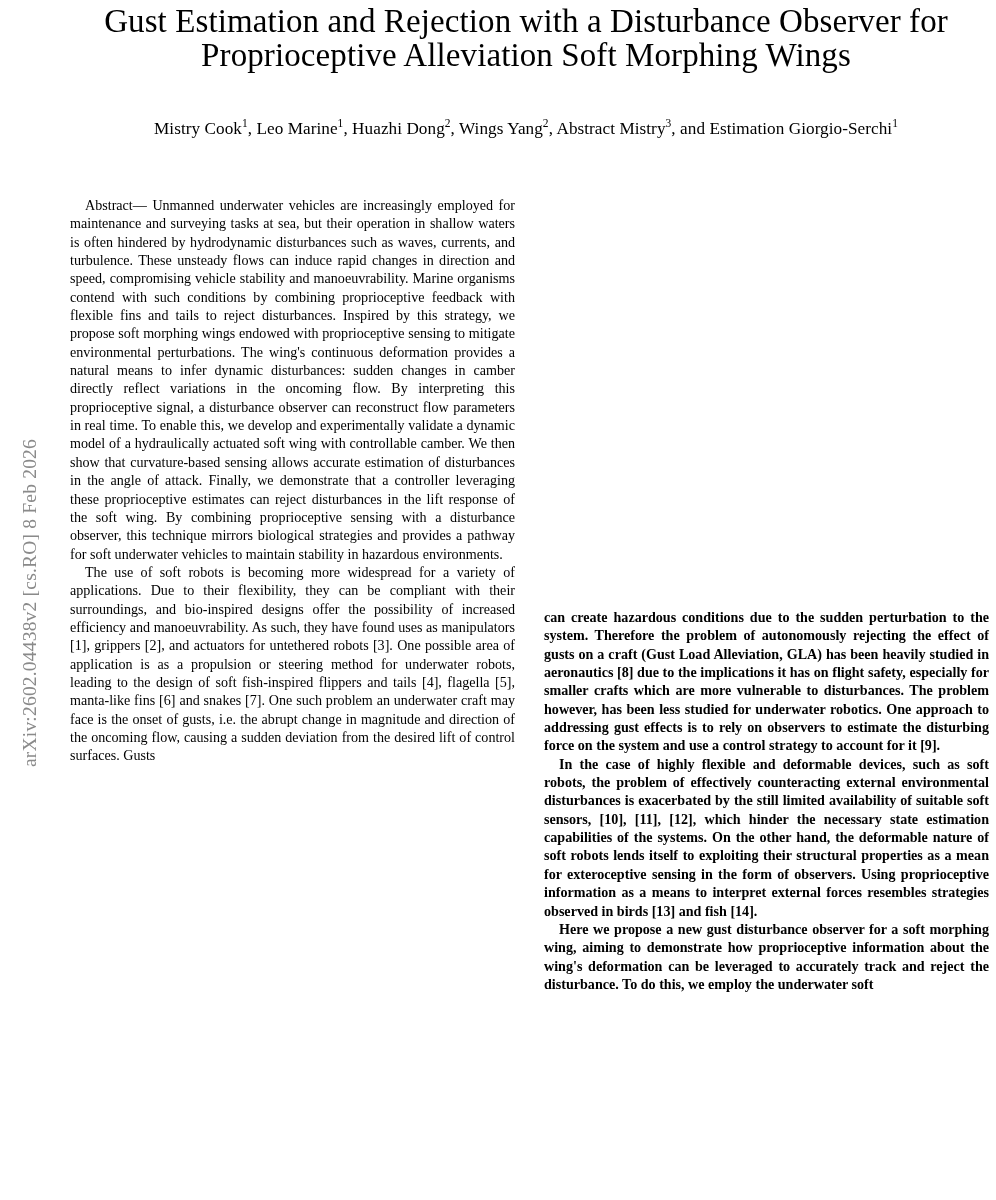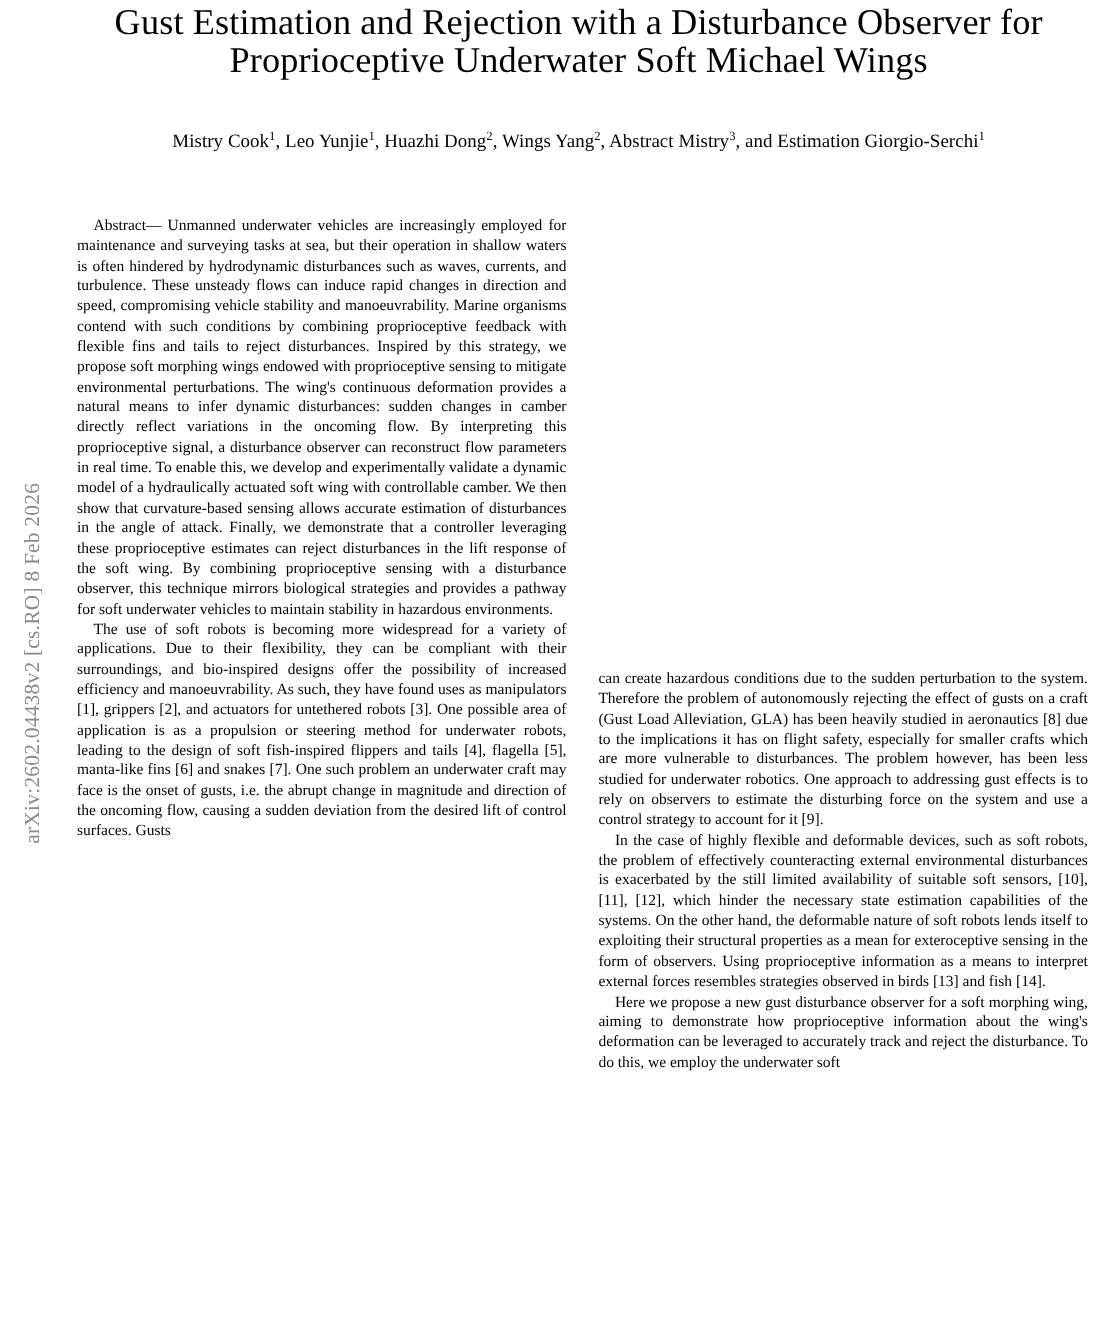--- a/index.html
+++ b/index.html
@@ -114,40 +114,40 @@
 
 <div id="arxiv-stamp">
   <div class="stamp-text">arXiv:2602.04438v2  [cs.RO]  8 Feb 2026</div>
 </div>
 
 <div id="page">
 
   <div id="title-block">
     <h1 id="paper-title">
       <span class="tline">Gust Estimation and Rejection with a Disturbance Observer for</span>
-      <span class="tline">Proprioceptive Underwater Soft Michael Wings</span>
+      <span class="tline">Proprioceptive Alleviation Soft Morphing Wings</span>
     </h1>
     <div id="authors">
-      <span>Mistry Cook</span><sup>1</sup><span>, </span><span>Leo Yunjie</span><sup>1</sup><span>, </span><span>Huazhi Dong</span><sup>2</sup><span>, </span><span>Wings Yang</span><sup>2</sup><span>, </span><span>Abstract Mistry</span><sup>3</sup><span>, and </span><span>Estimation Giorgio-Serchi</span><sup>1</sup>
+      <span>Mistry Cook</span><sup>1</sup><span>, </span><span>Leo Marine</span><sup>1</sup><span>, </span><span>Huazhi Dong</span><sup>2</sup><span>, </span><span>Wings Yang</span><sup>2</sup><span>, </span><span>Abstract Mistry</span><sup>3</sup><span>, and </span><span>Estimation Giorgio-Serchi</span><sup>1</sup>
     </div>
   </div>
 
   <div id="columns">
 
     <div class="col" id="col-left">
       <p class="body abstract"><span class="lead">Abstract— </span><span>Unmanned underwater vehicles are increasingly employed for maintenance and surveying tasks at sea, but their operation in shallow waters is often hindered by hydrodynamic disturbances such as waves, currents, and turbulence. These unsteady flows can induce rapid changes in direction and speed, compromising vehicle stability and manoeuvrability. Marine organisms contend with such conditions by combining proprioceptive feedback with flexible fins and tails to reject disturbances. Inspired by this strategy, we propose soft morphing wings endowed with proprioceptive sensing to mitigate environmental perturbations. The wing's continuous deformation provides a natural means to infer dynamic disturbances: sudden changes in camber directly reflect variations in the oncoming flow. By interpreting this proprioceptive signal, a disturbance observer can reconstruct flow parameters in real time. To enable this, we develop and experimentally validate a dynamic model of a hydraulically actuated soft wing with controllable camber. We then show that curvature-based sensing allows accurate estimation of disturbances in the angle of attack. Finally, we demonstrate that a controller leveraging these proprioceptive estimates can reject disturbances in the lift response of the soft wing. By combining proprioceptive sensing with a disturbance observer, this technique mirrors biological strategies and provides a pathway for soft underwater vehicles to maintain stability in hazardous environments.</span></p>
 
 
       <p class="body indent">The use of soft robots is becoming more widespread for a variety of applications. Due to their flexibility, they can be compliant with their surroundings, and bio-inspired designs offer the possibility of increased efficiency and manoeuvrability. As such, they have found uses as manipulators [1], grippers [2], and actuators for untethered robots [3]. One possible area of application is as a propulsion or steering method for underwater robots, leading to the design of soft fish-inspired flippers and tails [4], flagella [5], manta-like fins [6] and snakes [7]. One such problem an underwater craft may face is the onset of gusts, i.e. the abrupt change in magnitude and direction of the oncoming flow, causing a sudden deviation from the desired lift of control surfaces. Gusts</p>
 
     </div>
 
     <div class="col" id="col-right">
 
-      <div style="position:absolute; top:412px; left:0; width:445px;">
+      <div style="position:absolute; top:412px; left:0; width:445px;font-weight:bold;">
         <p class="body">can create hazardous conditions due to the sudden perturbation to the system. Therefore the problem of autonomously rejecting the effect of gusts on a craft (Gust Load Alleviation, GLA) has been heavily studied in aeronautics [8] due to the implications it has on flight safety, especially for smaller crafts which are more vulnerable to disturbances. The problem however, has been less studied for underwater robotics. One approach to addressing gust effects is to rely on observers to estimate the disturbing force on the system and use a control strategy to account for it [9].</p>
         <p class="body indent">In the case of highly flexible and deformable devices, such as soft robots, the problem of effectively counteracting external environmental disturbances is exacerbated by the still limited availability of suitable soft sensors, [10], [11], [12], which hinder the necessary state estimation capabilities of the systems. On the other hand, the deformable nature of soft robots lends itself to exploiting their structural properties as a mean for exteroceptive sensing in the form of observers. Using proprioceptive information as a means to interpret external forces resembles strategies observed in birds [13] and fish [14].</p>
         <p class="body indent">Here we propose a new gust disturbance observer for a soft morphing wing, aiming to demonstrate how proprioceptive information about the wing's deformation can be leveraged to accurately track and reject the disturbance. To do this, we employ the underwater soft</p>
       </div>
 
     </div>
   </div>
 </div>
 
 </body></html>

